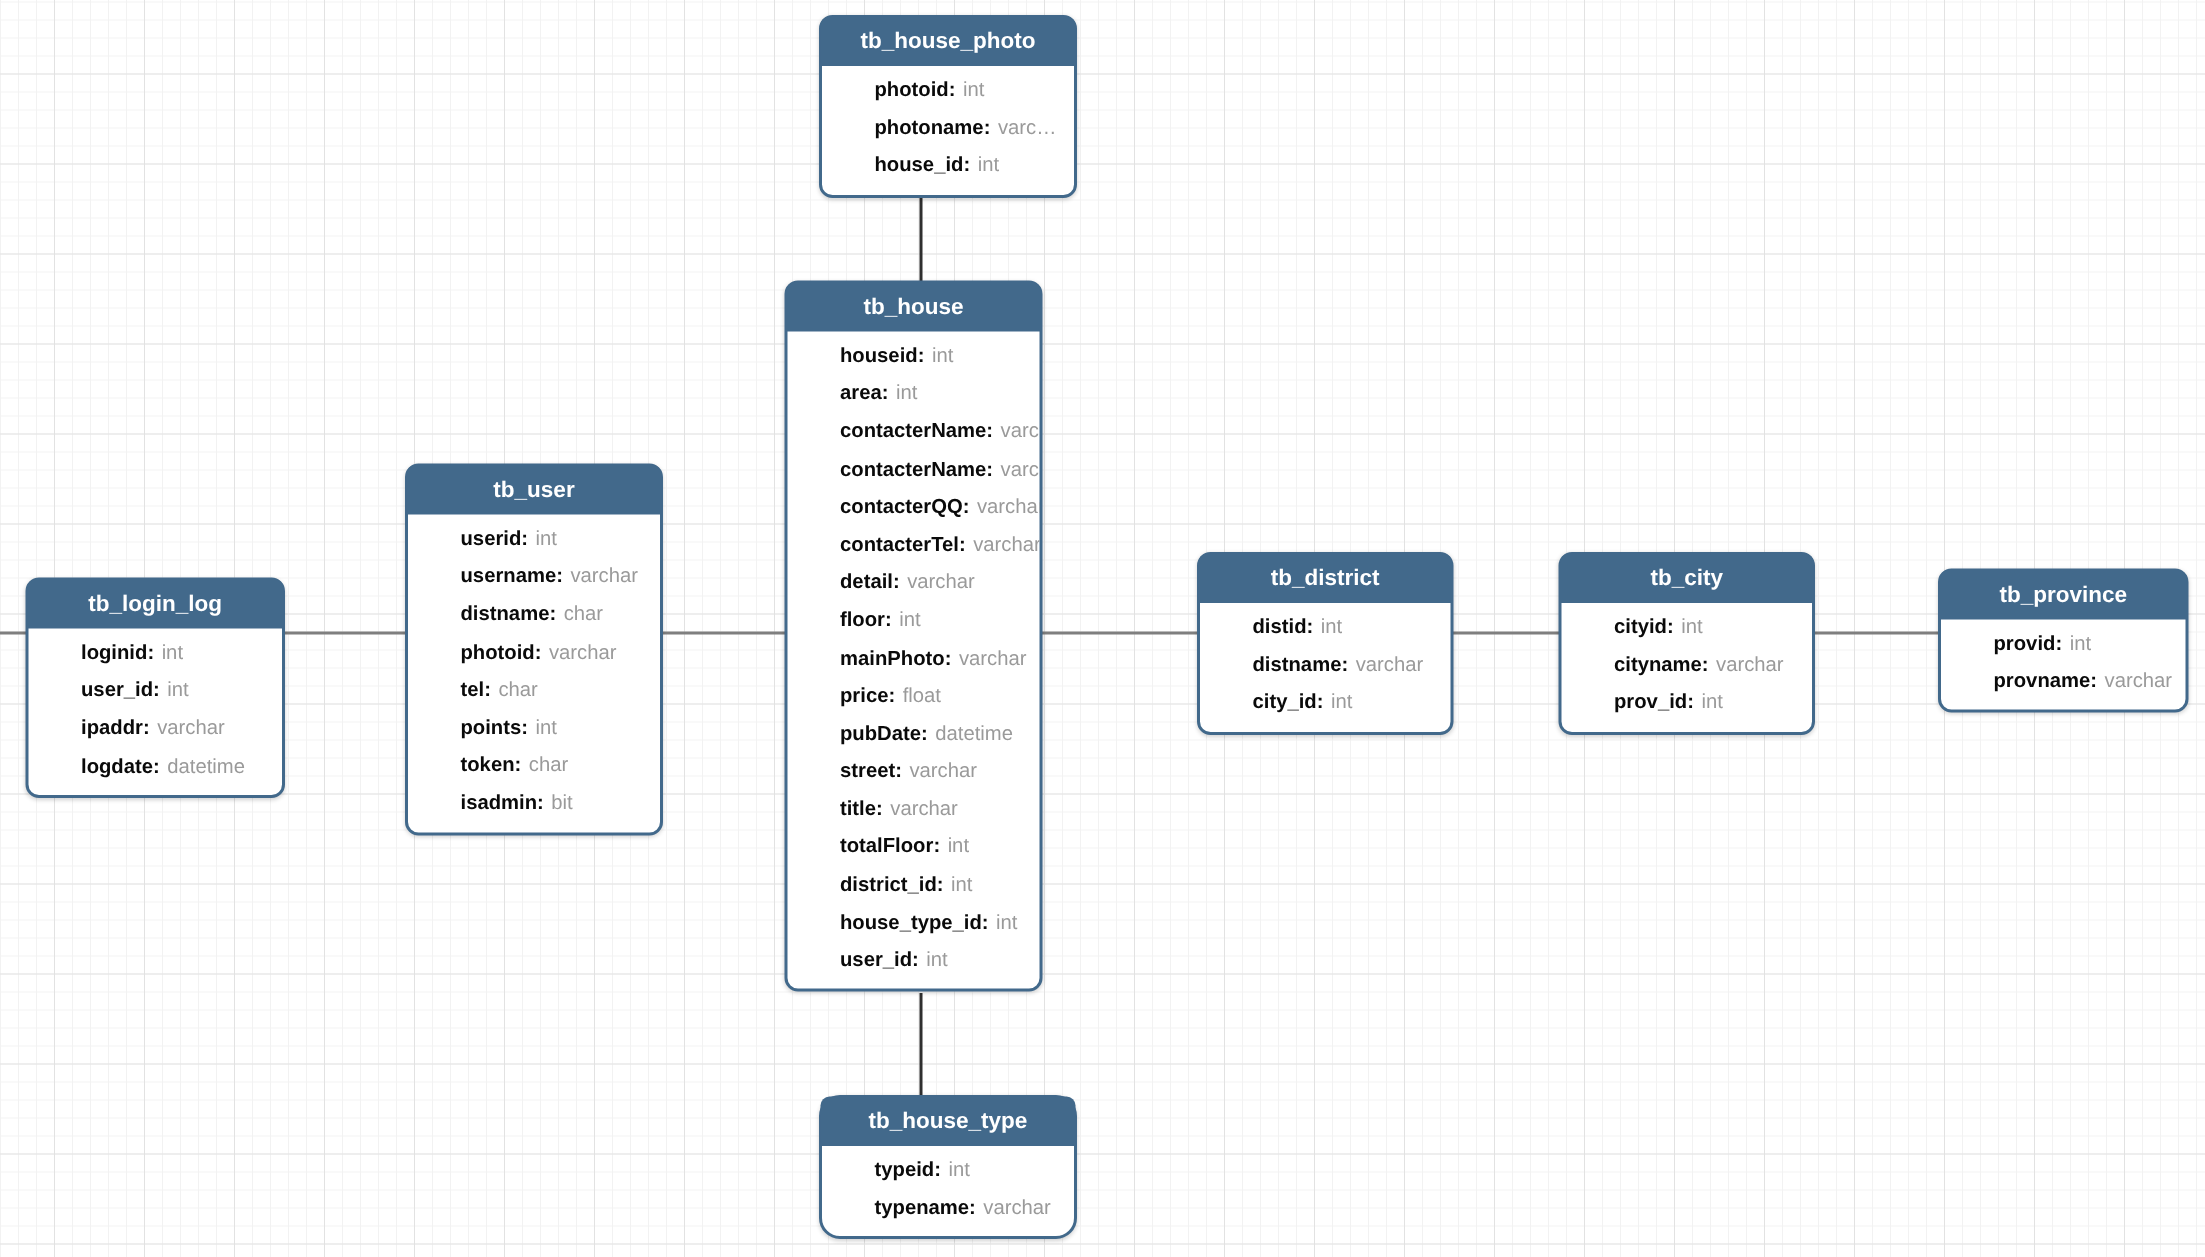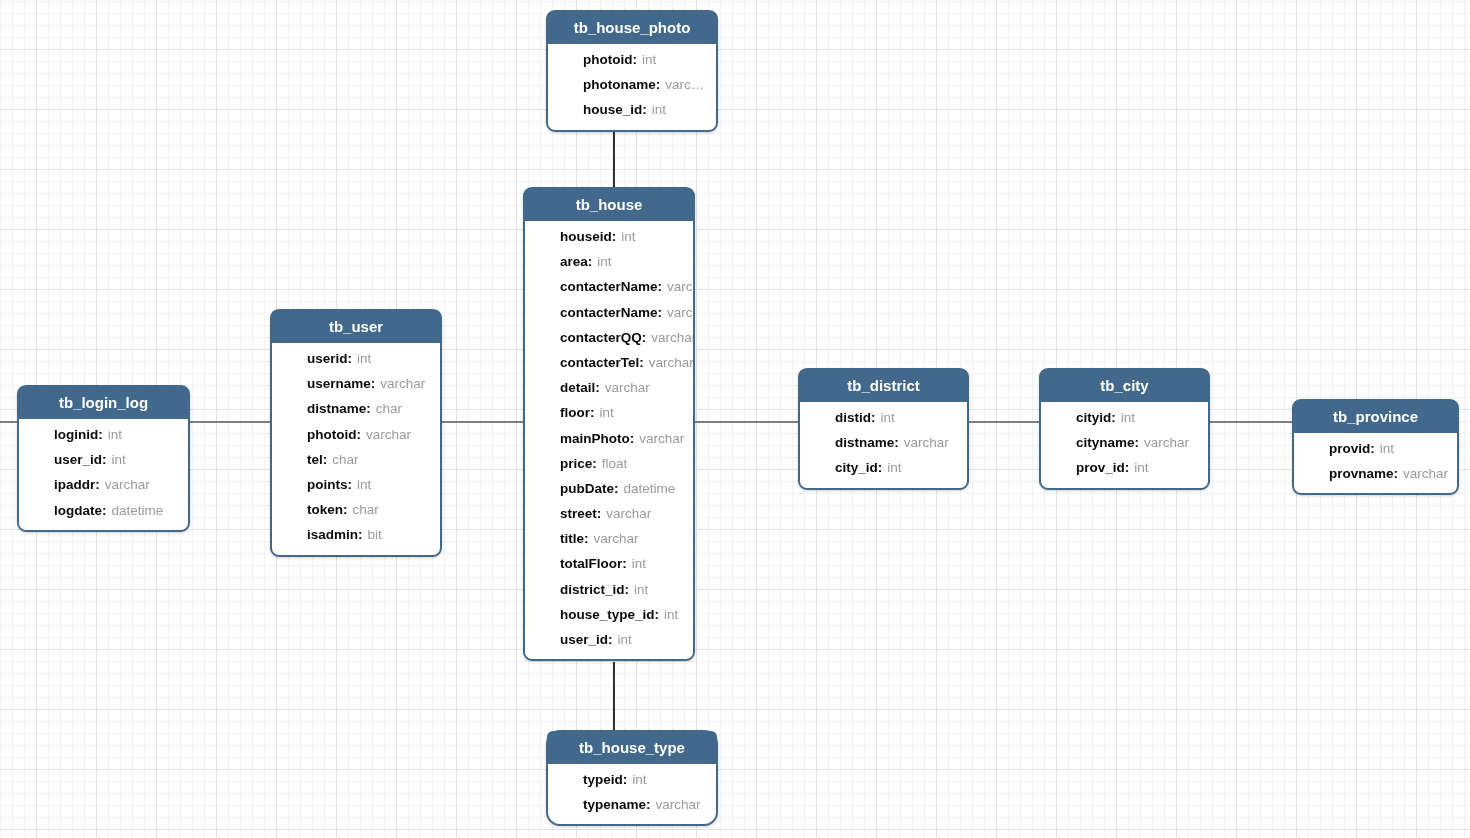--- a/index.html
+++ b/index.html
@@ -153,21 +153,21 @@
       </div>
     </div>
     <div class="table-box" style="left: 1039px; top: 368px; width: 171px;">
       <div class="table-header">tb_city</div>
       <div class="table-body">
         <div class="field-row"><span class="field-name">cityid</span><span class="field-type">int</span></div>
         <div class="field-row"><span class="field-name">cityname</span><span class="field-type">varchar</span></div>
         <div class="field-row"><span class="field-name">prov_id</span><span class="field-type">int</span></div>
       </div>
     </div>
-    <div class="table-box" style="left: 1292px; top: 379px; width: 167px; margin-top: 20px;">
+    <div class="table-box" style="left: 1292px; top: 379px; width: 167px;">
       <div class="table-header">tb_province</div>
       <div class="table-body">
         <div class="field-row"><span class="field-name">provid</span><span class="field-type">int</span></div>
         <div class="field-row"><span class="field-name">provname</span><span class="field-type">varchar</span></div>
       </div>
     </div>
     <div class="table-box" style="left: 546px; top: 730px; width: 172px; border-radius: 14px;">
       <div class="table-header">tb_house_type</div>
       <div class="table-body">
         <div class="field-row"><span class="field-name">typeid</span><span class="field-type">int</span></div>

